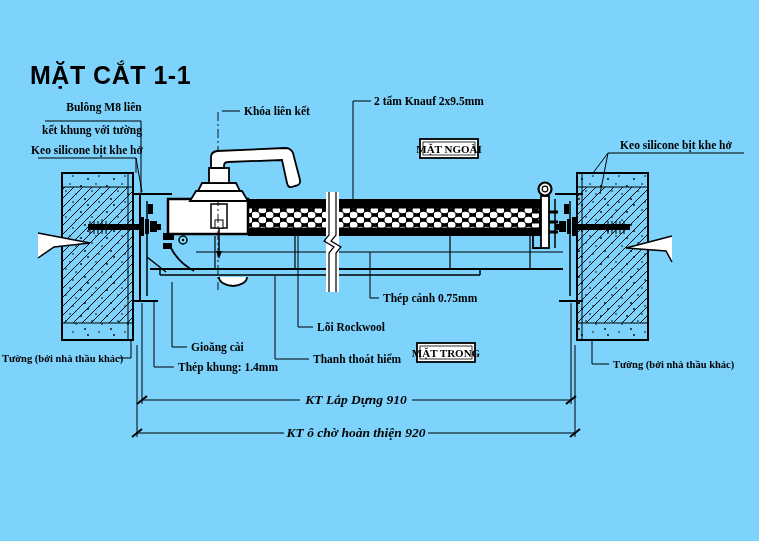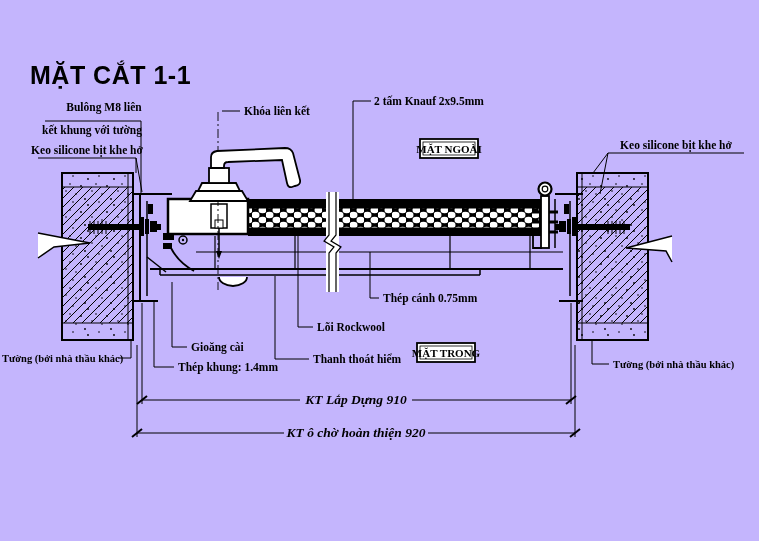--- a/index.html
+++ b/index.html
@@ -1,16 +1,16 @@
 <!DOCTYPE html>
 <html><head>
 <meta charset="utf-8">
 <style>
   html,body{margin:0;padding:0;background:#fff;}
-  .page{position:relative;width:759px;height:541px;background:#c4b5fd;overflow:hidden;}
+  .page{position:relative;width:759px;height:541px;background:#7dd3fc;overflow:hidden;}
   svg{position:absolute;left:0;top:0;}
   text{fill:#000;}
   .lbl{font:bold 11.5px "Liberation Serif", serif;}
   .lbl-sm{font:bold 10.5px "Liberation Serif", serif;}
   .ttl{font:bold 25px "Liberation Sans", sans-serif;letter-spacing:.5px;}
   .dim{font:italic bold 13.5px "Liberation Serif", serif;}
   .face{font:bold 11px "Liberation Serif", serif;}
   .mid{text-anchor:middle;}
 </style>
 </head>

